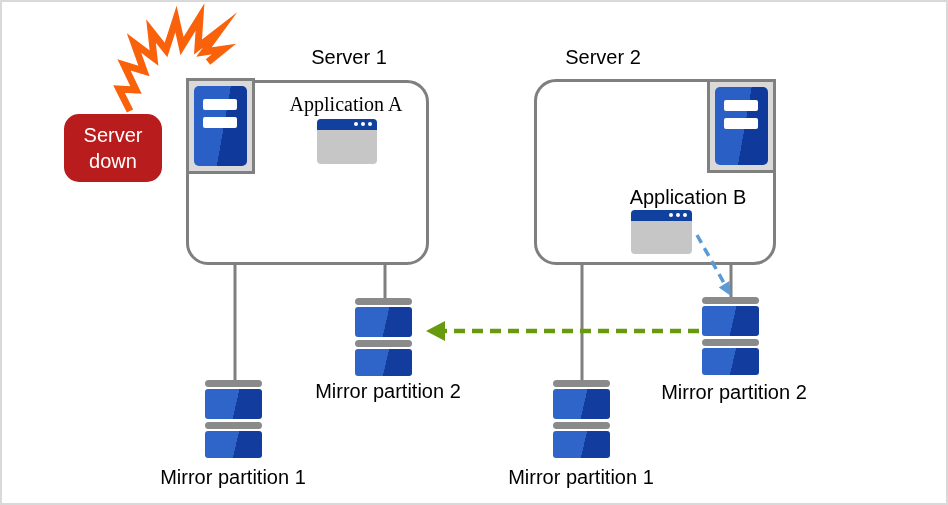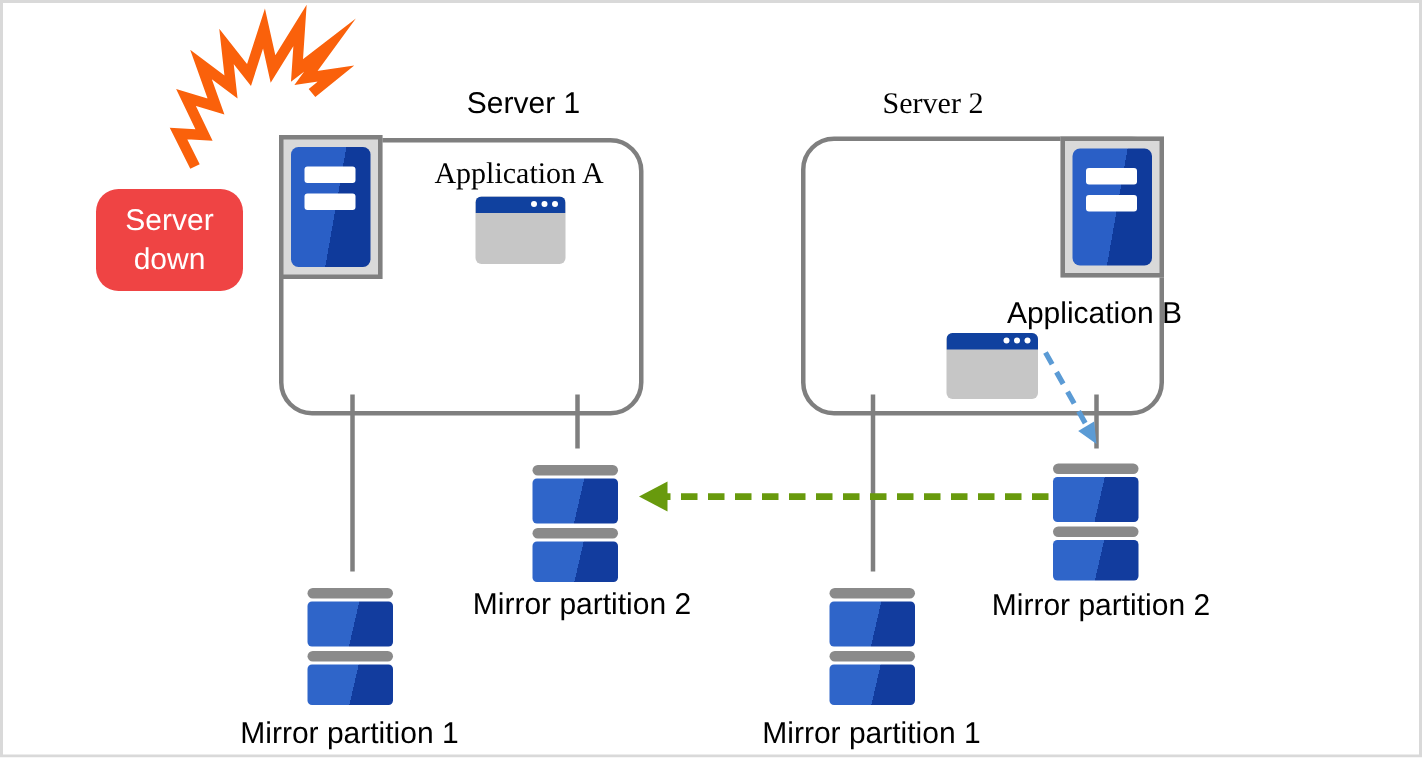--- a/index.html
+++ b/index.html
@@ -3,21 +3,21 @@
 <meta charset="utf-8">
 <style>
   html,body { margin:0; padding:0; background:#fff; }
   .canvas {
     position:relative; width:948px; height:505px;
     border:2px solid #d9d9d9; box-sizing:border-box;
     background:#fff; overflow:hidden;
     font-family:"Liberation Sans", sans-serif;
     color:#000;
   }
-  .abs { position:absolute; box-sizing:border-box;margin-top:12px; }
+  .abs { position:absolute; box-sizing:border-box; }
 
   
   .server-box {
     border:3px solid #7f7f7f; border-radius:22px; background:#fff;
   }
 
   
   .server-plate {
     background:#d9d9d9; border:3px solid #808080;
   }
@@ -56,21 +56,21 @@
     background:linear-gradient(103deg, #2f65c9 0 54%, #123c9e 54%);
   }
   .disk .block.k1 { top:9px; height:30px; }
   .disk .block.k2 { top:51px; height:27px; }
 
   
   .lbl { font-size:20px; text-align:center; white-space:nowrap; }
 
   
   .alert-badge {
-    background:#ef4444; border-radius:15px; color:#fff;
+    background:#b91c1c; border-radius:15px; color:#fff;
     font-size:20px; line-height:26px; text-align:center;
     padding-top:8px;
   }
 
   svg.overlay { position:absolute; left:0; top:0; pointer-events:none; }
 </style>
 </head>
 <body>
 
 <div class="canvas">
@@ -90,21 +90,21 @@
 
     <line x1="695" y1="233" x2="722" y2="281" stroke-width="3.5" stroke-dasharray="9 6" stroke="#5b9bd5"></line>
     <polygon points="729,294 716.8,285.4 727.4,279" fill="#5b9bd5"></polygon>
 
     <polyline points="128,109 117,87 134,88 122,63 142,69 132,41 152,56 149,29 164,48 174,17 180,44 198,15 196,45 218,28 202,50 222,47 206,60" fill="none" stroke-width="7" stroke-linejoin="miter" stroke-miterlimit="10" stroke="#fa610b"></polyline>
   </svg>
 
   <div class="abs alert-badge" style="left:62px; top:112px; width:98px; height:68px;">Server down</div>
 
   <div class="abs lbl" style="left:247px; top:44px; width:200px;">Server 1</div>
-  <div class="abs lbl" style="left:520px; top:44px; width:200px;font-family:Liberation Serif, serif;">Server 2</div>
+  <div class="abs lbl" style="left:501px; top:44px; width:200px;">Server 2</div>
 
   <div class="abs server-plate" style="left:184px; top:76px; width:69px; height:96px;">
     <div class="server-tower">
       <span class="bar b1"></span>
       <span class="bar b2"></span>
     </div>
   </div>
   <div class="abs server-plate" style="left:705px; top:77px; width:69px; height:94px;">
     <div class="server-tower">
       <span class="bar b1"></span>
@@ -116,21 +116,21 @@
   <div class="abs app-window" style="left:315px; top:117px; width:60px; height:45px;">
     <div class="titlebar">
       <span class="dots">
           <i></i>
           <i></i>
           <i></i>
         </span>
     </div>
   </div>
 
-  <div class="abs lbl" style="left:586px; top:184px; width:200px;text-align:right;">Application B</div>
+  <div class="abs lbl" style="left:586px; top:184px; width:200px;">Application B</div>
   <div class="abs app-window" style="left:629px; top:208px; width:61px; height:44px;">
     <div class="titlebar">
       <span class="dots">
           <i></i>
           <i></i>
           <i></i>
         </span>
     </div>
   </div>
 

